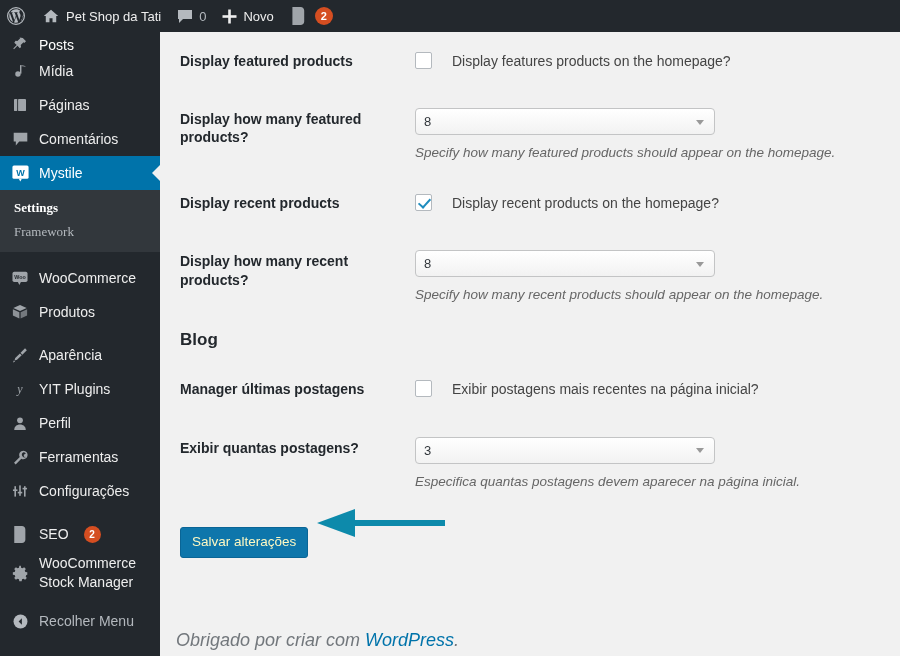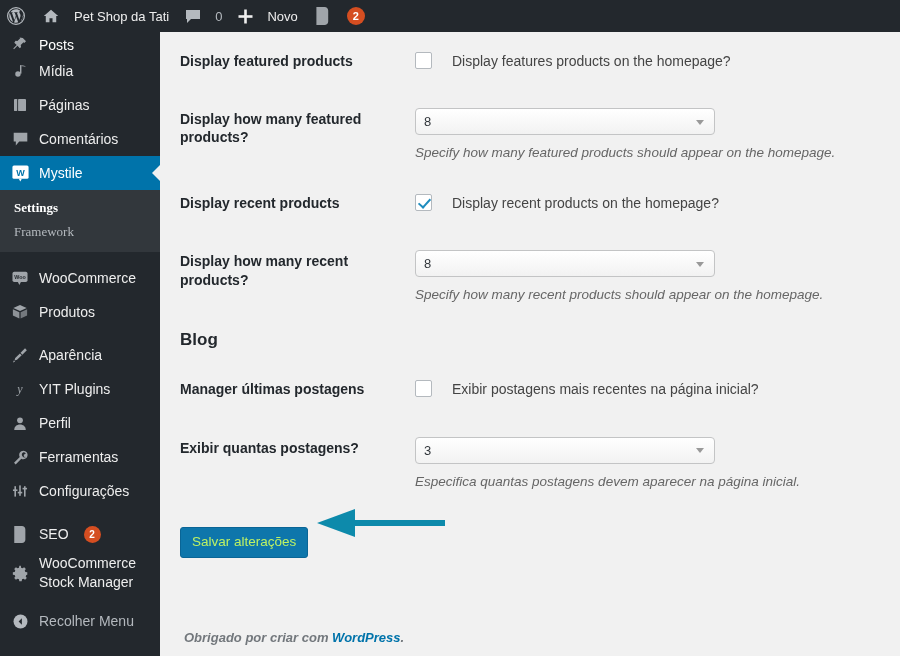--- a/index.html
+++ b/index.html
@@ -16,21 +16,21 @@
     width: 900px; height: 32px;
     background: #23282d;
     display: flex; align-items: center;
     color: #b4b9be;
     font-size: 13px;
     z-index: 50;
   }
   .ab-item {
     display: flex; align-items: center;
     height: 32px; padding: 0 8px;
-    gap: 14px; color: #eee; white-space: nowrap;
+    gap: 6px; color: #eee; white-space: nowrap;
   }
   .ab-item.first { padding-left: 6px; }
   .wp-logo { width: 20px; height: 20px; display:block; }
   .home-ico { width: 18px; height: 18px; display:block; }
   .ab-label { font-size: 13px; color: #eee; }
   .comment-ico { width: 16px; height: 15px; display:block; }
   .ab-count { font-size: 13px; color: #b4b9be; }
   .plus-ico { width: 15px; height: 15px; display:block; }
   .yoast-ico { width: 17px; height: 18px; display:block; }
   .badge-orange {
@@ -161,34 +161,34 @@
     padding: 14px 0 10px 20px;
     font-size: 17px; font-weight: bold; color: #23282d;
   }
   .submit-area {
     padding: 24px 0 0 20px;
     position: relative;
   }
   .btn-primary {
     display: inline-block;
     background: #0e76ab;
-    color: #bef264;
+    color: #fef9c3;
     border: 1px solid #0a6596;
     border-radius: 3px;
     font-size: 13.5px;
     padding: 6px 11px 7px 11px;
     line-height: 1.2;
   }
   .arrow-annot {
     position: absolute; left: 155px; top: 3px;
     width: 135px; height: 34px;
   }
   .footer {
-    position: absolute; left: 24px; top: 598px;
-    font-size: 13px; font-style: italic; color: #72777c; font-weight: bold;
+    position: absolute; left: 16px; top: 598px;
+    font-size: 18px; font-style: italic; color: #72777c;
   }
   .footer a { color: #0073aa; text-decoration: none; font-style: italic; }
 </style>
 </head>
 <body>
 
 <div id="adminbar">
   <div class="ab-item first">
     <span>
       <svg class="wp-logo" viewBox="0 0 20 20" fill="#b4b9be">

